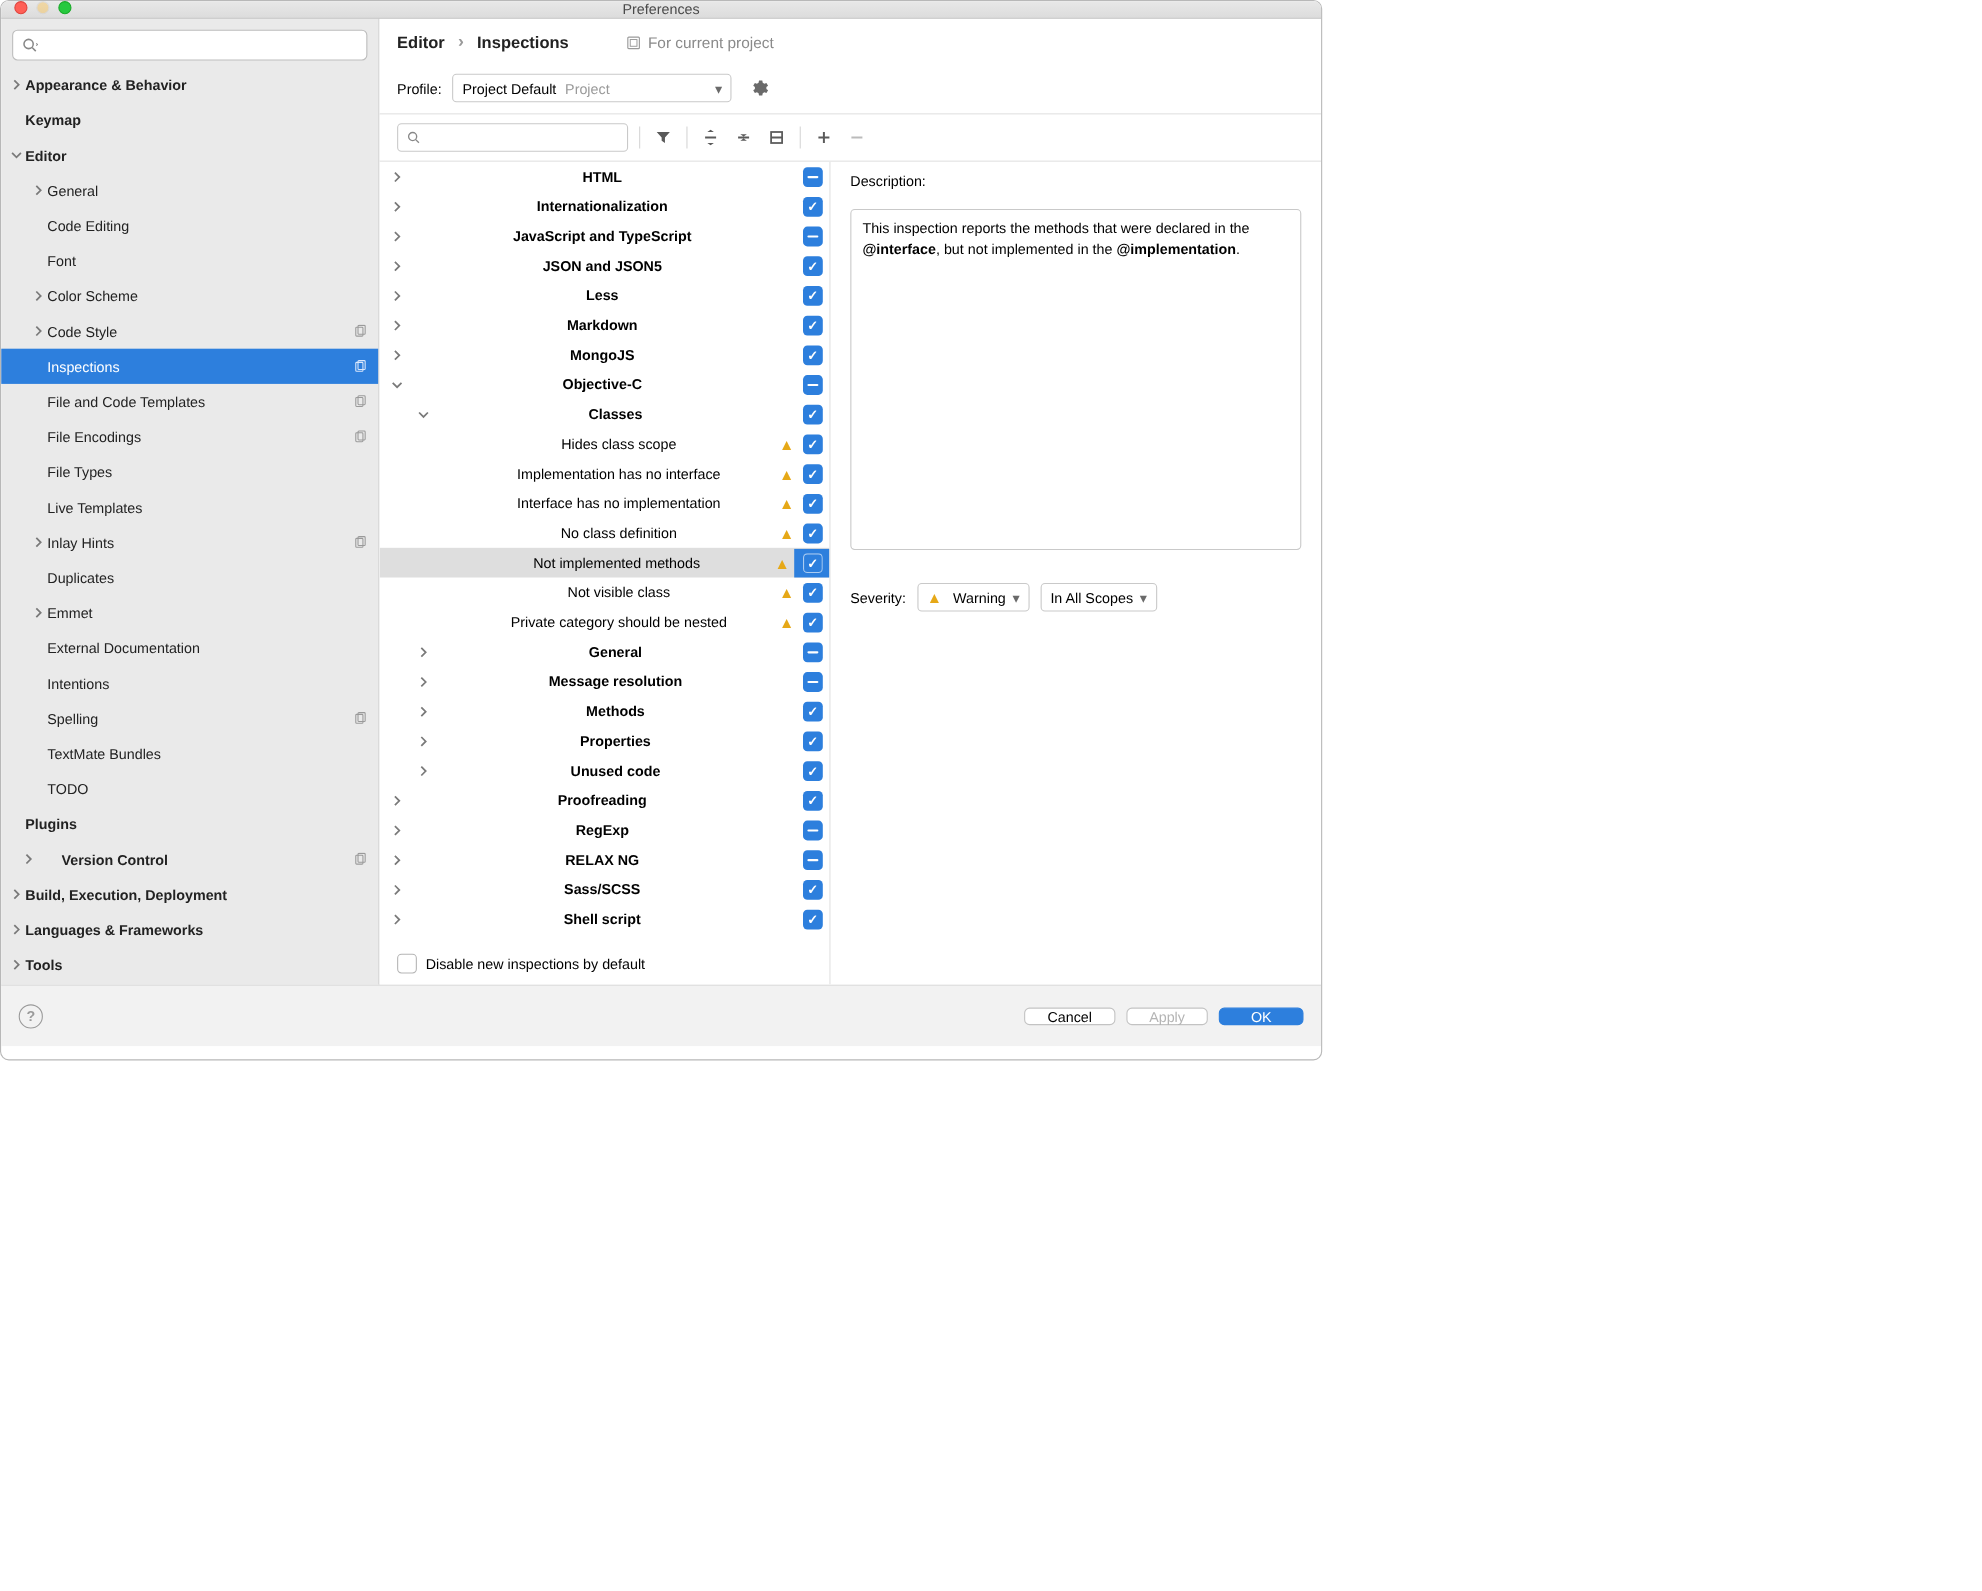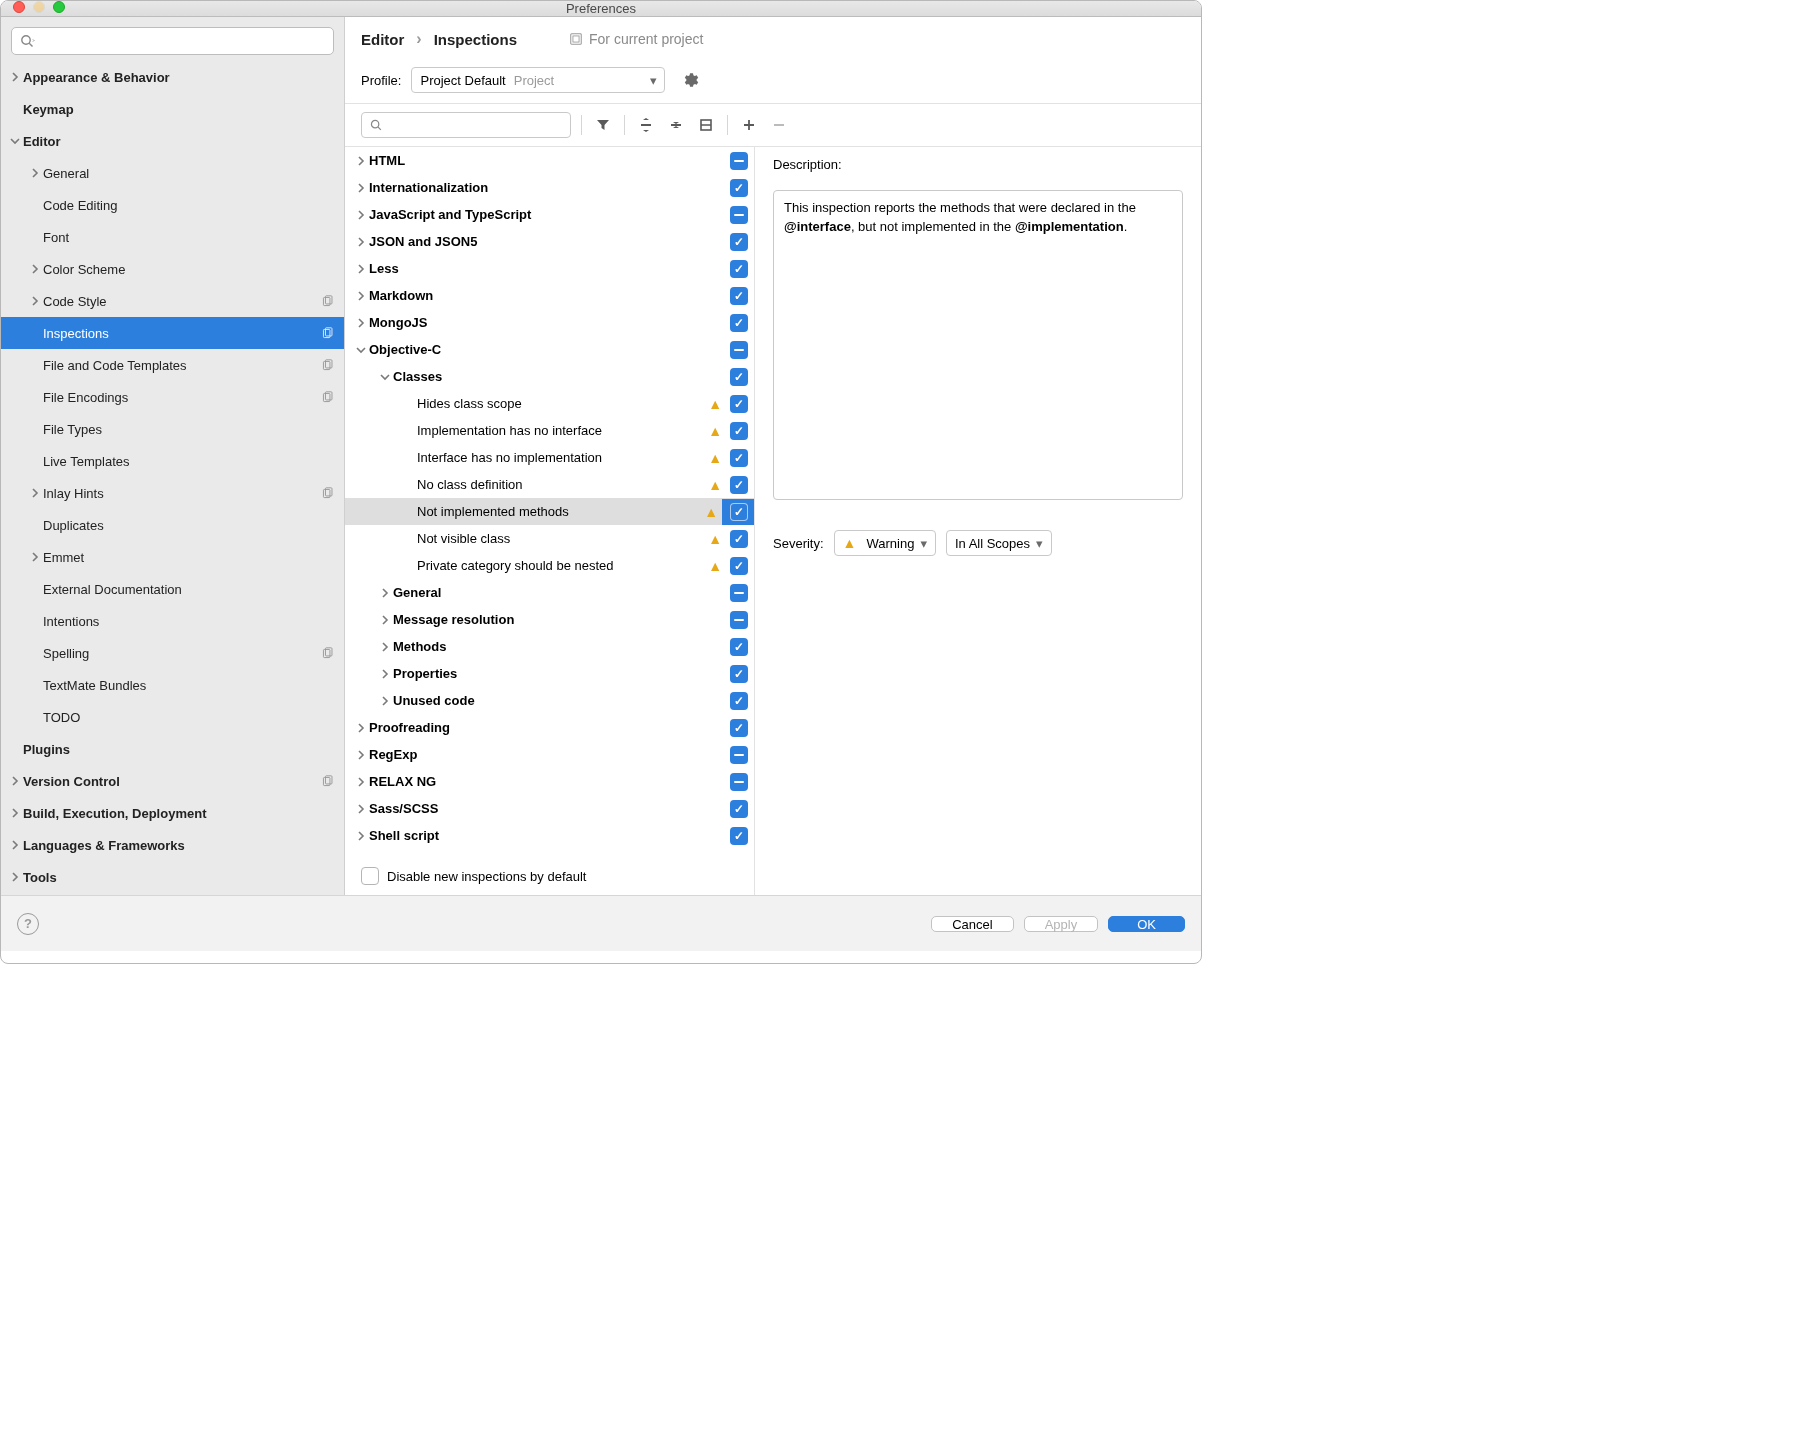--- a/index.html
+++ b/index.html
@@ -44,21 +44,21 @@
 .gear { color: #6a6a6a; margin-left: 6px; }
 
 .toolbar-row { display: flex; align-items: center; gap: 8px; padding: 8px 16px 8px 16px; border-bottom: 1px solid #e2e2e2; }
 .toolbar-row .search-inner { width: 210px; height: 26px; border: 1px solid #c9c9c9; border-radius: 4px; font-size: 13px; padding: 0 8px 0 26px; }
 .tbtn { width: 22px; height: 22px; display: inline-flex; align-items: center; justify-content: center; color: #5a5a5a; }
 .vline { width: 1px; height: 20px; background: #d6d6d6; margin: 0 2px; }
 
 .columns { display: flex; flex: 1; overflow: hidden; }
 .insp-tree { width: 410px; border-right: 1px solid #e2e2e2; overflow: hidden; font-size: 13px; display: flex; flex-direction: column; }
 .insp-scroll { overflow: auto; flex: 1; }
-.i-row { display: flex; align-items: center; height: 27px; padding-right: 6px; }
+.i-row { display: flex; align-items: center; height: 27px; padding-right: 6px; text-align: center; }
 .i-row.selgray { background: #dedede; }
 .i-lbl { flex: 1; white-space: nowrap; overflow: hidden; text-overflow: ellipsis; }
 .i-lbl.bold { font-weight: 600; }
 .warn { color: #e6a817; font-size: 14px; margin-right: 4px; }
 .cbox { width: 18px; height: 18px; border-radius: 4px; display: inline-flex; align-items: center; justify-content: center; margin-left: 4px; flex-shrink: 0; }
 .cbox.check { background: #2d7fdd; color: #fff; }
 .cbox.dash { background: #2d7fdd; color: #fff; }
 .cbox.dash::after { content: ""; width: 10px; height: 2px; background: #fff; border-radius: 1px; }
 .cbox.check::after { content: "✓"; font-size: 12px; font-weight: 700; }
 
@@ -251,21 +251,21 @@
           <span class="t-lbl">TextMate Bundles</span>
         </div>
         <div class="t-row" style="padding-left: 26px;">
           <span class="tog"></span>
           <span class="t-lbl">TODO</span>
         </div>
         <div class="t-row" style="padding-left: 6px;">
           <span class="tog"></span>
           <span class="t-lbl bold">Plugins</span>
         </div>
-        <div class="t-row" style="padding-left: 6px;">
+        <div class="t-row" style="padding-left: 17px; gap: 22px;">
           <span class="tog">
             <svg width="10" height="10" viewBox="0 0 10 10">
               <path d="M3 1l4 4-4 4" fill="none" stroke="#7a7a7a" stroke-width="1.6"></path>
             </svg>
           </span>
           <span class="t-lbl bold">Version Control</span>
           <span class="copy-icon">
             <svg width="13" height="13" viewBox="0 0 16 16">
               <rect x="3" y="3" width="8" height="10" rx="1" fill="none" stroke="currentColor" stroke-width="1.2"></rect>
               <rect x="5.5" y="1" width="8" height="10" rx="1" fill="none" stroke="currentColor" stroke-width="1.2"></rect>

